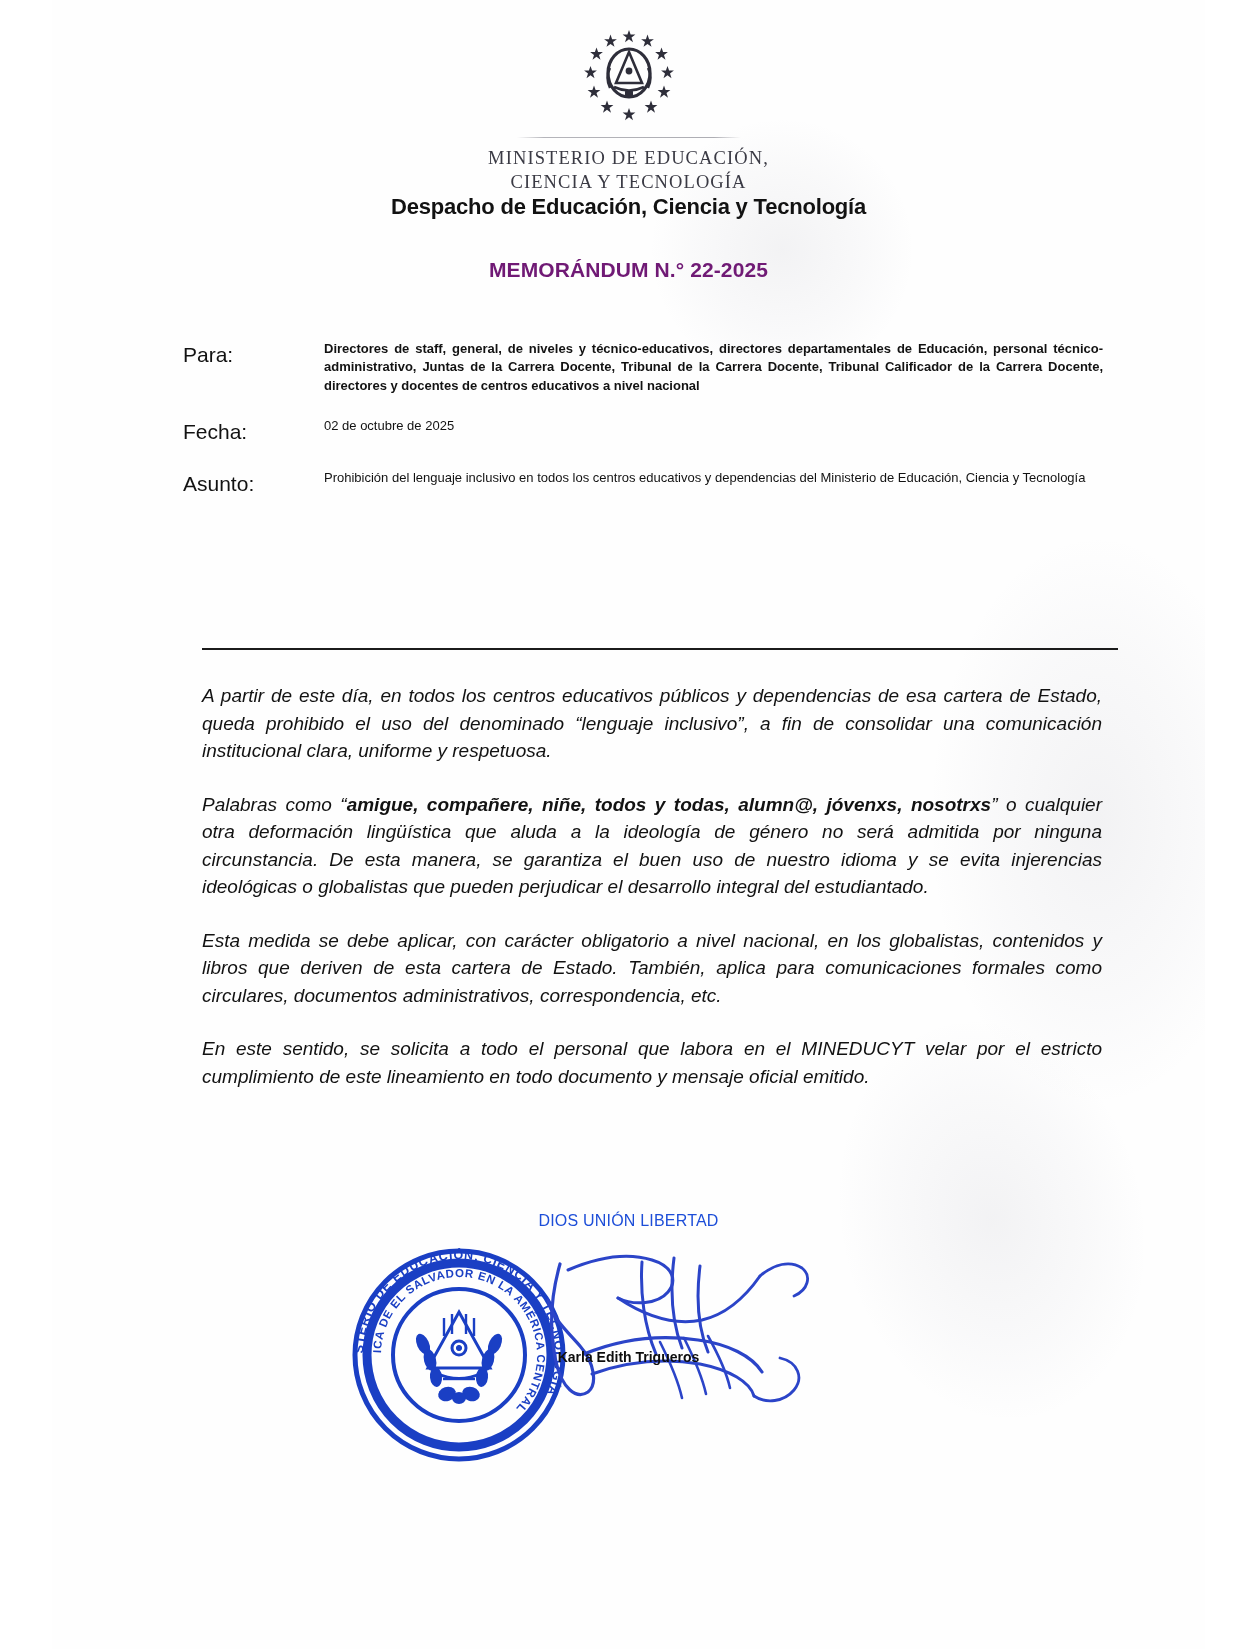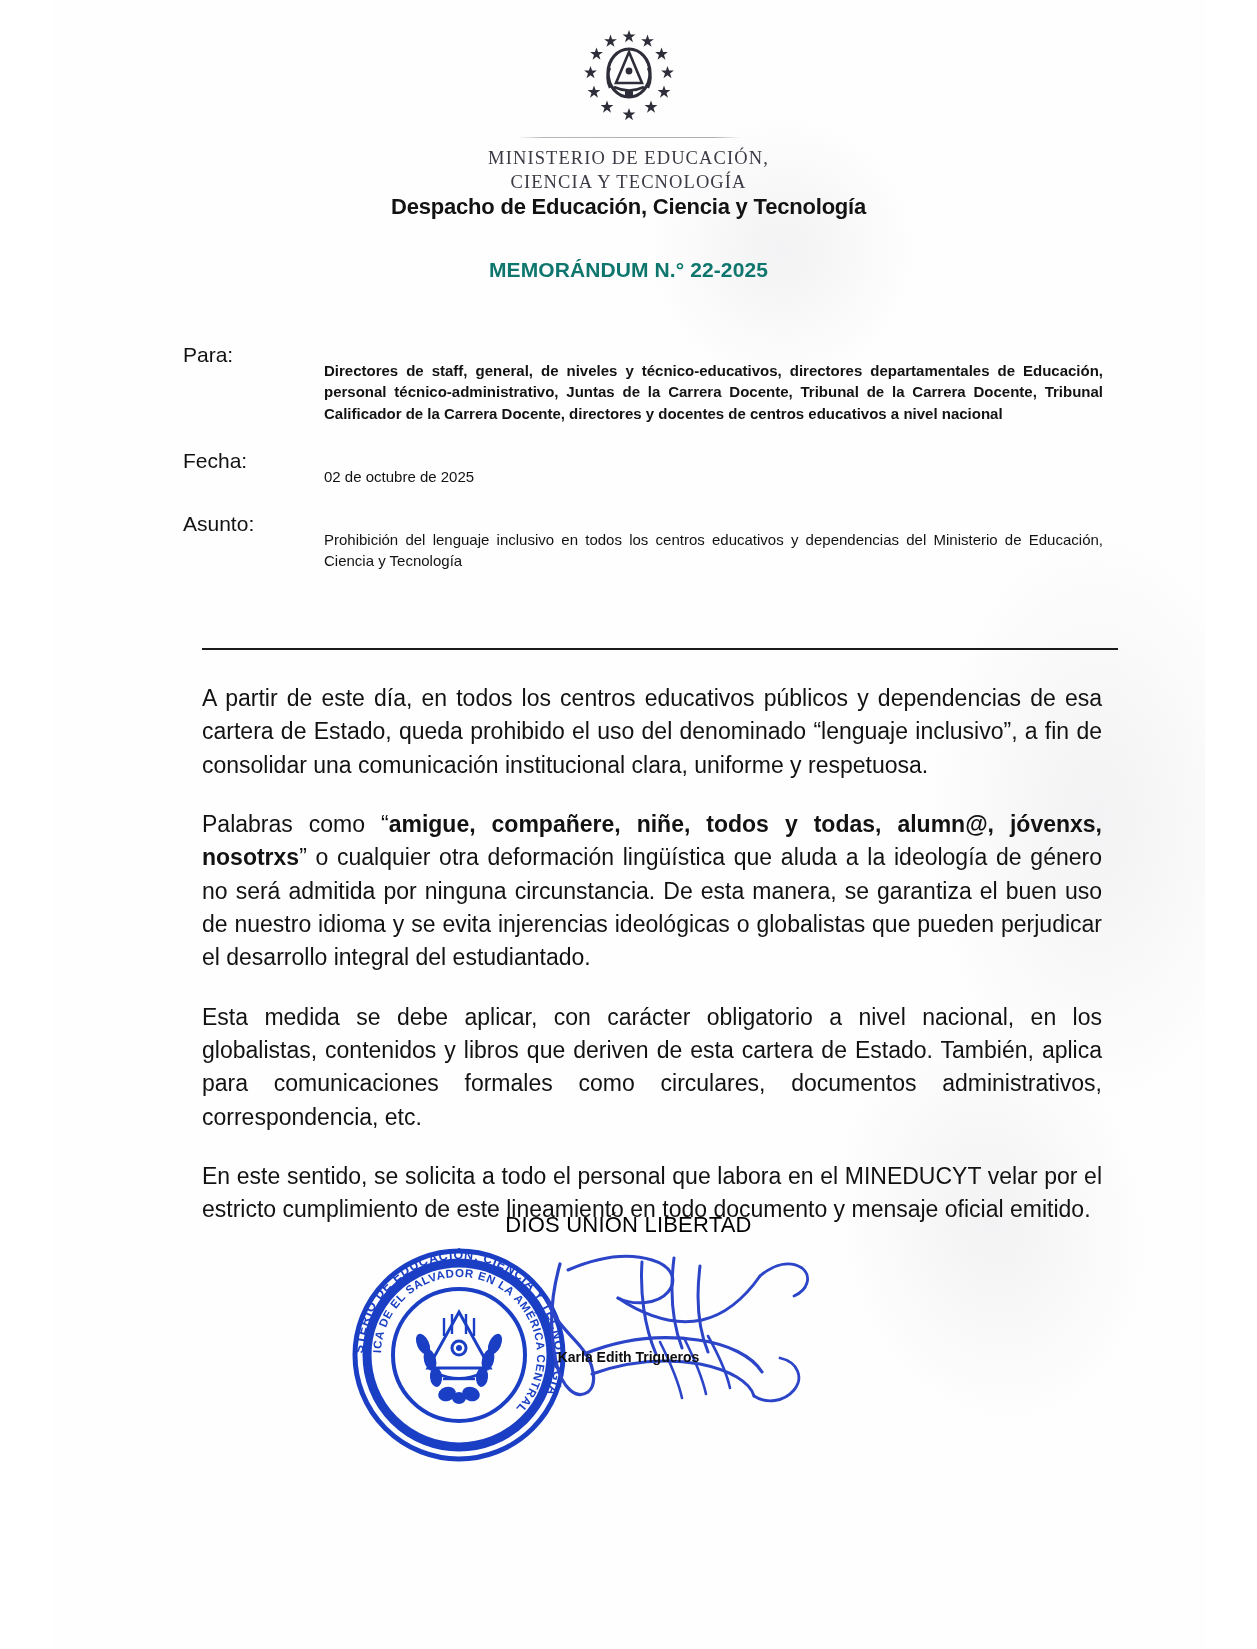--- a/index.html
+++ b/index.html
@@ -65,21 +65,21 @@
     color: #121212;
   }
   .memo-number {
     position: absolute;
     left: 0; right: 0;
     top: 258px;
     text-align: center;
     font-size: 21px;
     font-weight: bold;
     letter-spacing: 0.1px;
-    color: #0f766e;
+    color: #701a75;
   }
 
   
   .fields {
     position: absolute;
     left: 131px;
     top: 340px;
     width: 920px;
   }
   .field-row {
@@ -88,65 +88,65 @@
     margin-bottom: 22px;
   }
   .field-label {
     flex: 0 0 141px;
     font-size: 21px;
     line-height: 1.42;
     color: #121212;
   }
   .field-value {
     flex: 1 1 auto;
-    font-size: 15px;
+    font-size: 13px;
     line-height: 1.42;
     text-align: justify;
     text-justify: inter-word;
     color: #121212;
-    margin-top: 20px;
   }
   .field-value.bold { font-weight: bold; }
 
   .divider {
     position: absolute;
     left: 150px;
     top: 648px;
     width: 916px;
     height: 2px;
     background: #1b1b1b;
   }
 
   
   .body-copy {
     position: absolute;
     left: 150px;
     top: 682px;
     width: 916px;
   }
   .para {
-    font-size: 23px;
+    font-size: 19px;
     line-height: 1.45;
     text-align: justify;
     text-justify: inter-word;
     margin: 0 16px 26px 0;
     color: #121212;
+    font-style: italic;
   }
   .para b { font-weight: bold; }
 
   
   .closing {
     position: absolute;
     left: 0; right: 0;
     top: 1212px;
     text-align: center;
   }
   .closing-line {
-    font-size: 22px;
-    color: #000000;
+    font-size: 16px;
+    color: #1d4ed8;
     letter-spacing: 0.2px;
   }
   .sig-zone {
     position: absolute;
     left: 0; right: 0;
     top: 1240px;
     height: 250px;
   }
   .seal {
     position: absolute;

